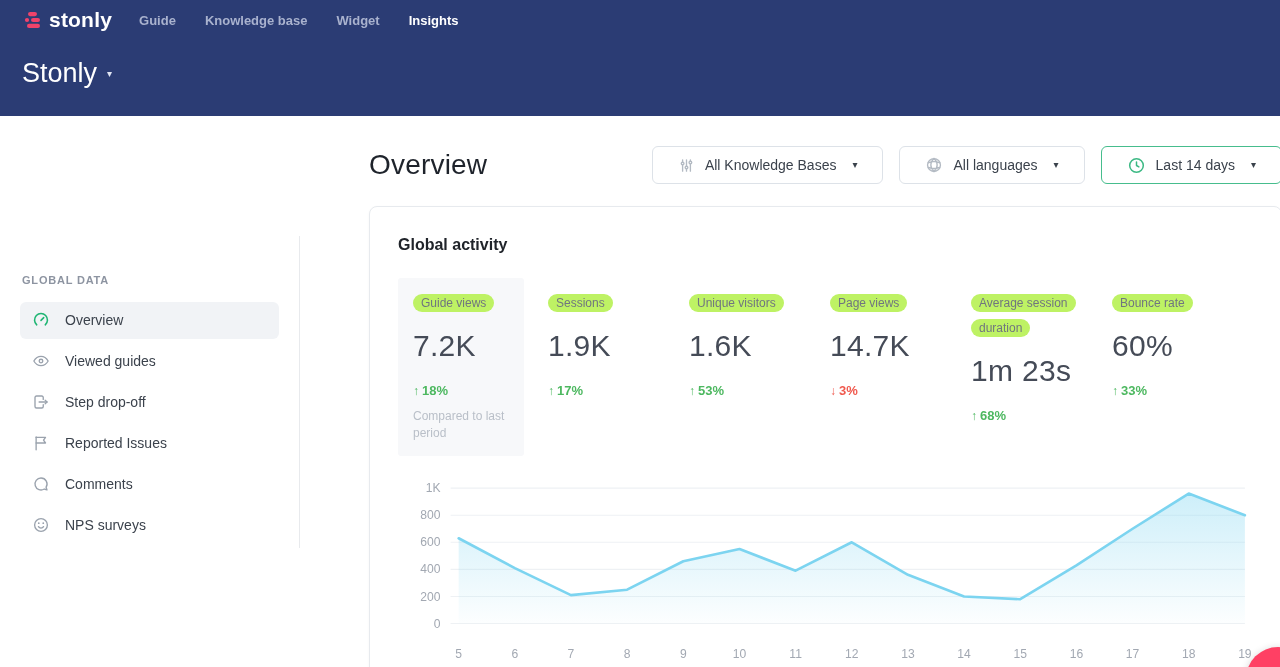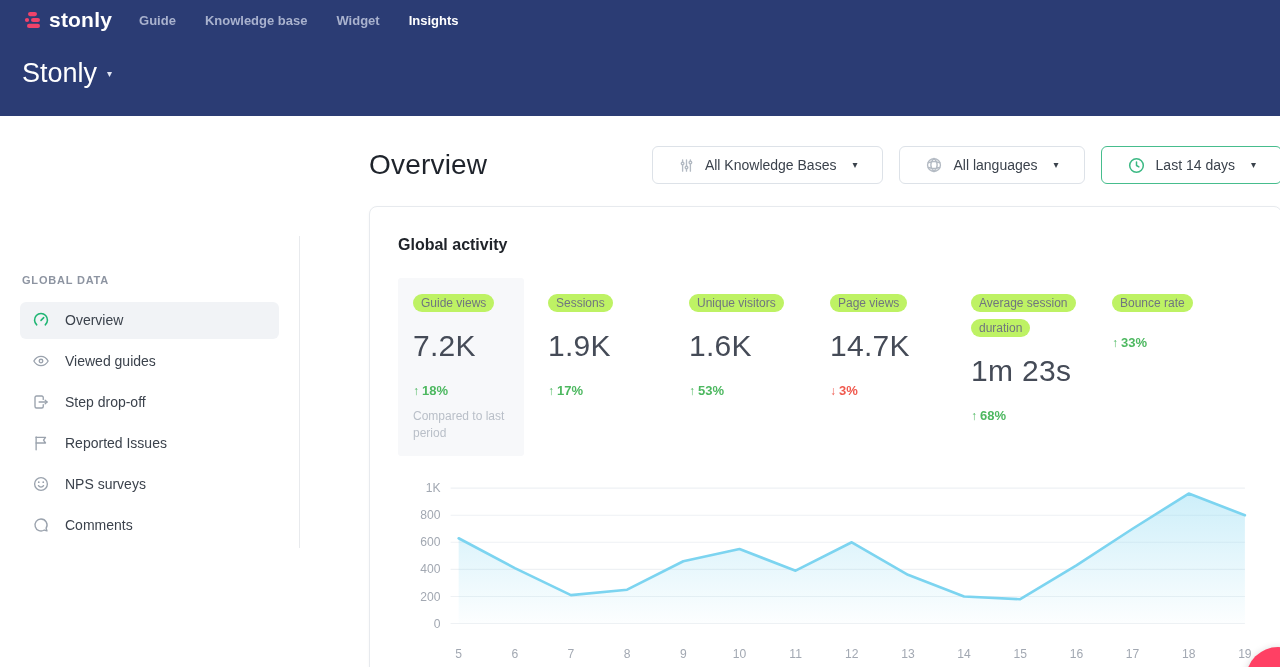--- a/index.html
+++ b/index.html
@@ -175,34 +175,34 @@
             <svg width="18" height="18" viewBox="0 0 24 24" fill="none" stroke="currentColor" stroke-width="1.8" stroke-linecap="round" stroke-linejoin="round">
               <path d="M5.5 21V4"></path>
               <path d="M5.5 4.5h12.5l-2.6 3.75L18 12H5.5"></path>
             </svg>
           </span>
           <span>Reported Issues</span>
         </li>
         <li class="sidebar-item">
           <span class="icon">
             <svg width="18" height="18" viewBox="0 0 24 24" fill="none" stroke="currentColor" stroke-width="1.8" stroke-linecap="round" stroke-linejoin="round">
+              <path d="M12 4a8 8 0 1 0 4.4 14.7l3.6 1.2-1.2-3.6A8 8 0 0 0 12 4z"></path>
+            </svg>
+          </span>
+          <span>Comments</span>
+        </li>
+        <li class="sidebar-item">
+          <span class="icon">
+            <svg width="18" height="18" viewBox="0 0 24 24" fill="none" stroke="currentColor" stroke-width="1.8" stroke-linecap="round" stroke-linejoin="round">
               <circle cx="12" cy="12" r="8.5"></circle>
               <path d="M8.6 14.2s1.2 1.9 3.4 1.9 3.4-1.9 3.4-1.9"></path>
               <path d="M9 9.6h.01M15 9.6h.01" stroke-width="2.4"></path>
             </svg>
           </span>
           <span>NPS surveys</span>
-        </li>
-        <li class="sidebar-item">
-          <span class="icon">
-            <svg width="18" height="18" viewBox="0 0 24 24" fill="none" stroke="currentColor" stroke-width="1.8" stroke-linecap="round" stroke-linejoin="round">
-              <path d="M12 4a8 8 0 1 0 4.4 14.7l3.6 1.2-1.2-3.6A8 8 0 0 0 12 4z"></path>
-            </svg>
-          </span>
-          <span>Comments</span>
         </li>
       </ul>
   </aside>
 
   <main class="main">
     <div class="main-header">
       <h1 class="page-title">Overview</h1>
       <div class="filters" id="filters">
           <button class="filter-btn">
             <span class="f-icon">
@@ -263,20 +263,21 @@
             <div class="metric-value">14.7K</div>
             <div class="metric-change down"><span class="arrow">↓</span><span>3%</span></div>
           </div>
           <div class="metric">
             <div class="metric-label-wrap"><span class="metric-label">Average session duration</span></div>
             <div class="metric-value">1m 23s</div>
             <div class="metric-change up"><span class="arrow">↑</span><span>68%</span></div>
           </div>
           <div class="metric">
             <div class="metric-label-wrap"><span class="metric-label">Bounce rate</span></div>
+            <div class="metric-value">60%</div>
             <div class="metric-change up"><span class="arrow">↑</span><span>33%</span></div>
           </div>
         </div>
       <div class="chart-wrap" id="chart">
           <svg viewBox="0 0 846 192" xmlns="http://www.w3.org/2000/svg">
             <defs>
               <linearGradient id="areaGrad" x1="0" y1="0" x2="0" y2="1">
                 <stop offset="0%" stop-color="#7cd4f0" stop-opacity="0.38"></stop>
                 <stop offset="100%" stop-color="#7cd4f0" stop-opacity="0.02"></stop>
               </linearGradient>

